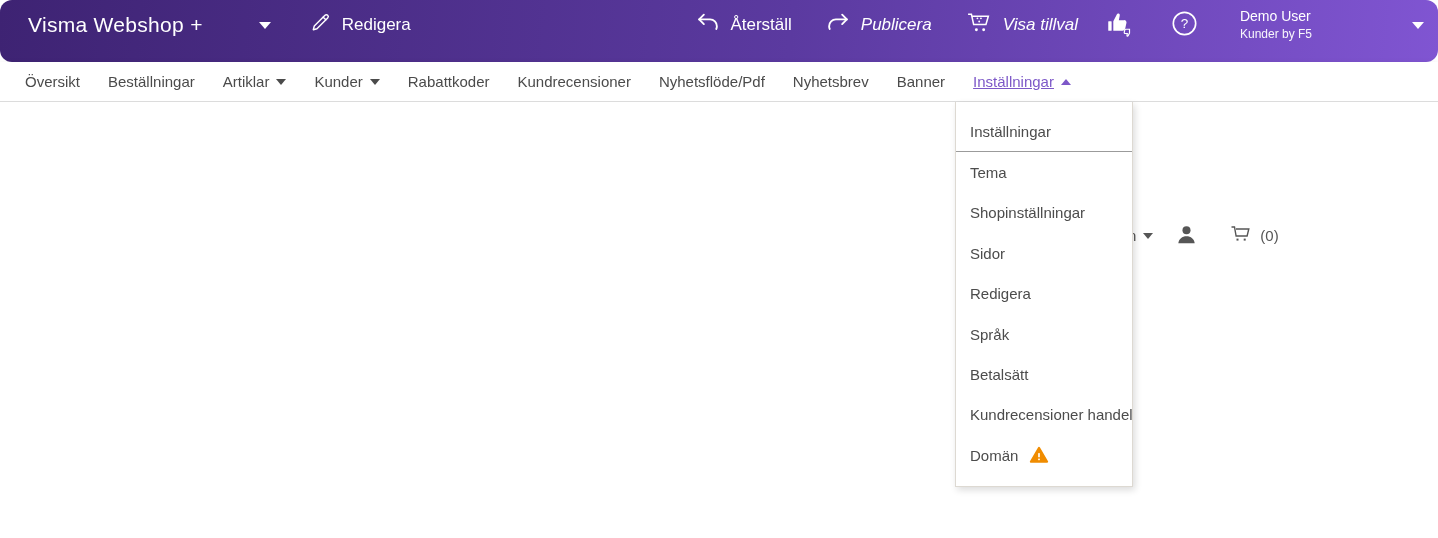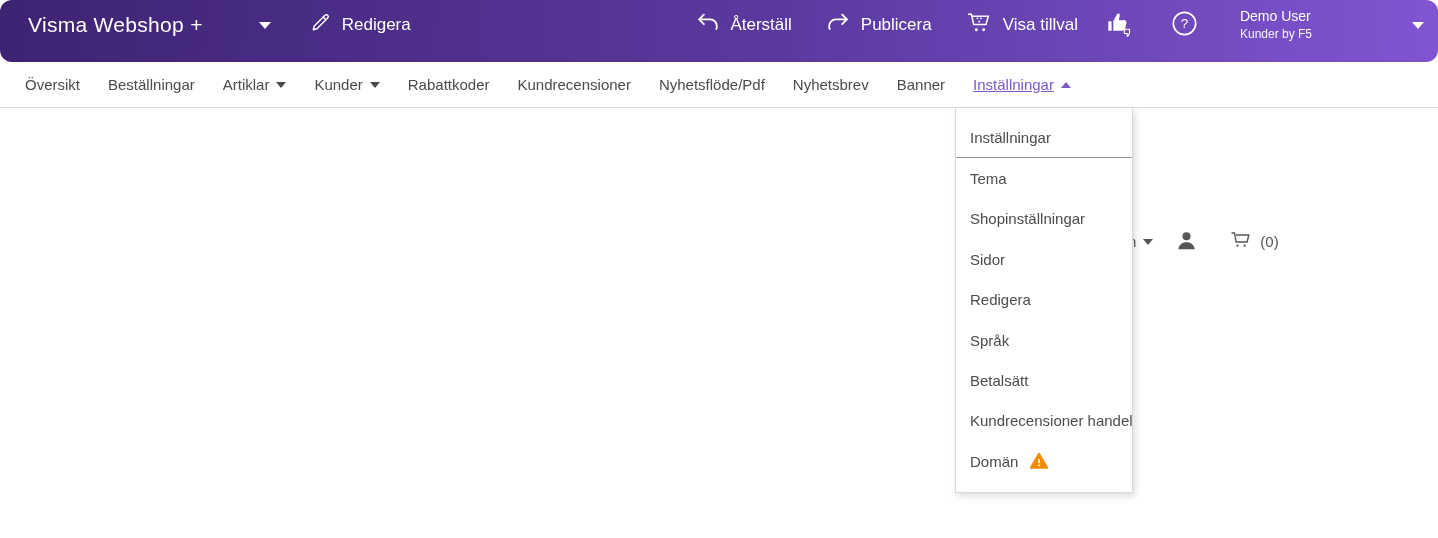--- a/index.html
+++ b/index.html
@@ -30,31 +30,31 @@
   .chev.sm.down{ border-top-width:6px; }
   .chev.sm.up{ border-bottom-width:6px; }
   .brand-chev{ margin-left:56px; cursor:pointer; }
   .tb-btn{
     display:flex; align-items:center; gap:10px;
     background:none; border:none; color:#fff;
     font-family:inherit; font-size:17px; cursor:pointer; white-space:nowrap;
   }
   .edit-btn{ margin-left:38px; }
   .spacer{ flex:1; }
-  .ml34{ margin-left:34px; } .ml28{ margin-left:28px; } .ml38{ margin-left:38px; } .ml42{ margin-left:42px;text-align:center; }
+  .ml34{ margin-left:34px;font-style:italic; } .ml28{ margin-left:28px; } .ml38{ margin-left:38px; } .ml42{ margin-left:42px;text-align:center; }
   .icon-btn{ background:none;border:none;color:#fff;cursor:pointer;display:flex;align-items:center; }
   .user-block{ display:flex; flex-direction:column; align-items:flex-start; line-height:1.35; cursor:pointer; }
   .user-name{ font-size:14px; }
   .user-sub{ font-size:12px; opacity:.95; }
   .user-chev{ margin-left:100px; cursor:pointer; }
 
   
   .navbar{
     position:relative;
-    height:46px;
+    height:40px;
     background:#fff;
     display:flex;
     align-items:center;
     gap:28px;
     padding-left:25px;
     border-bottom:1px solid #dcdcdc;
     box-shadow:0 3px 7px rgba(0,0,0,.14);
   }
   .nav-item{
     font-size:15px; color:#4b4b4b; text-decoration:none;

